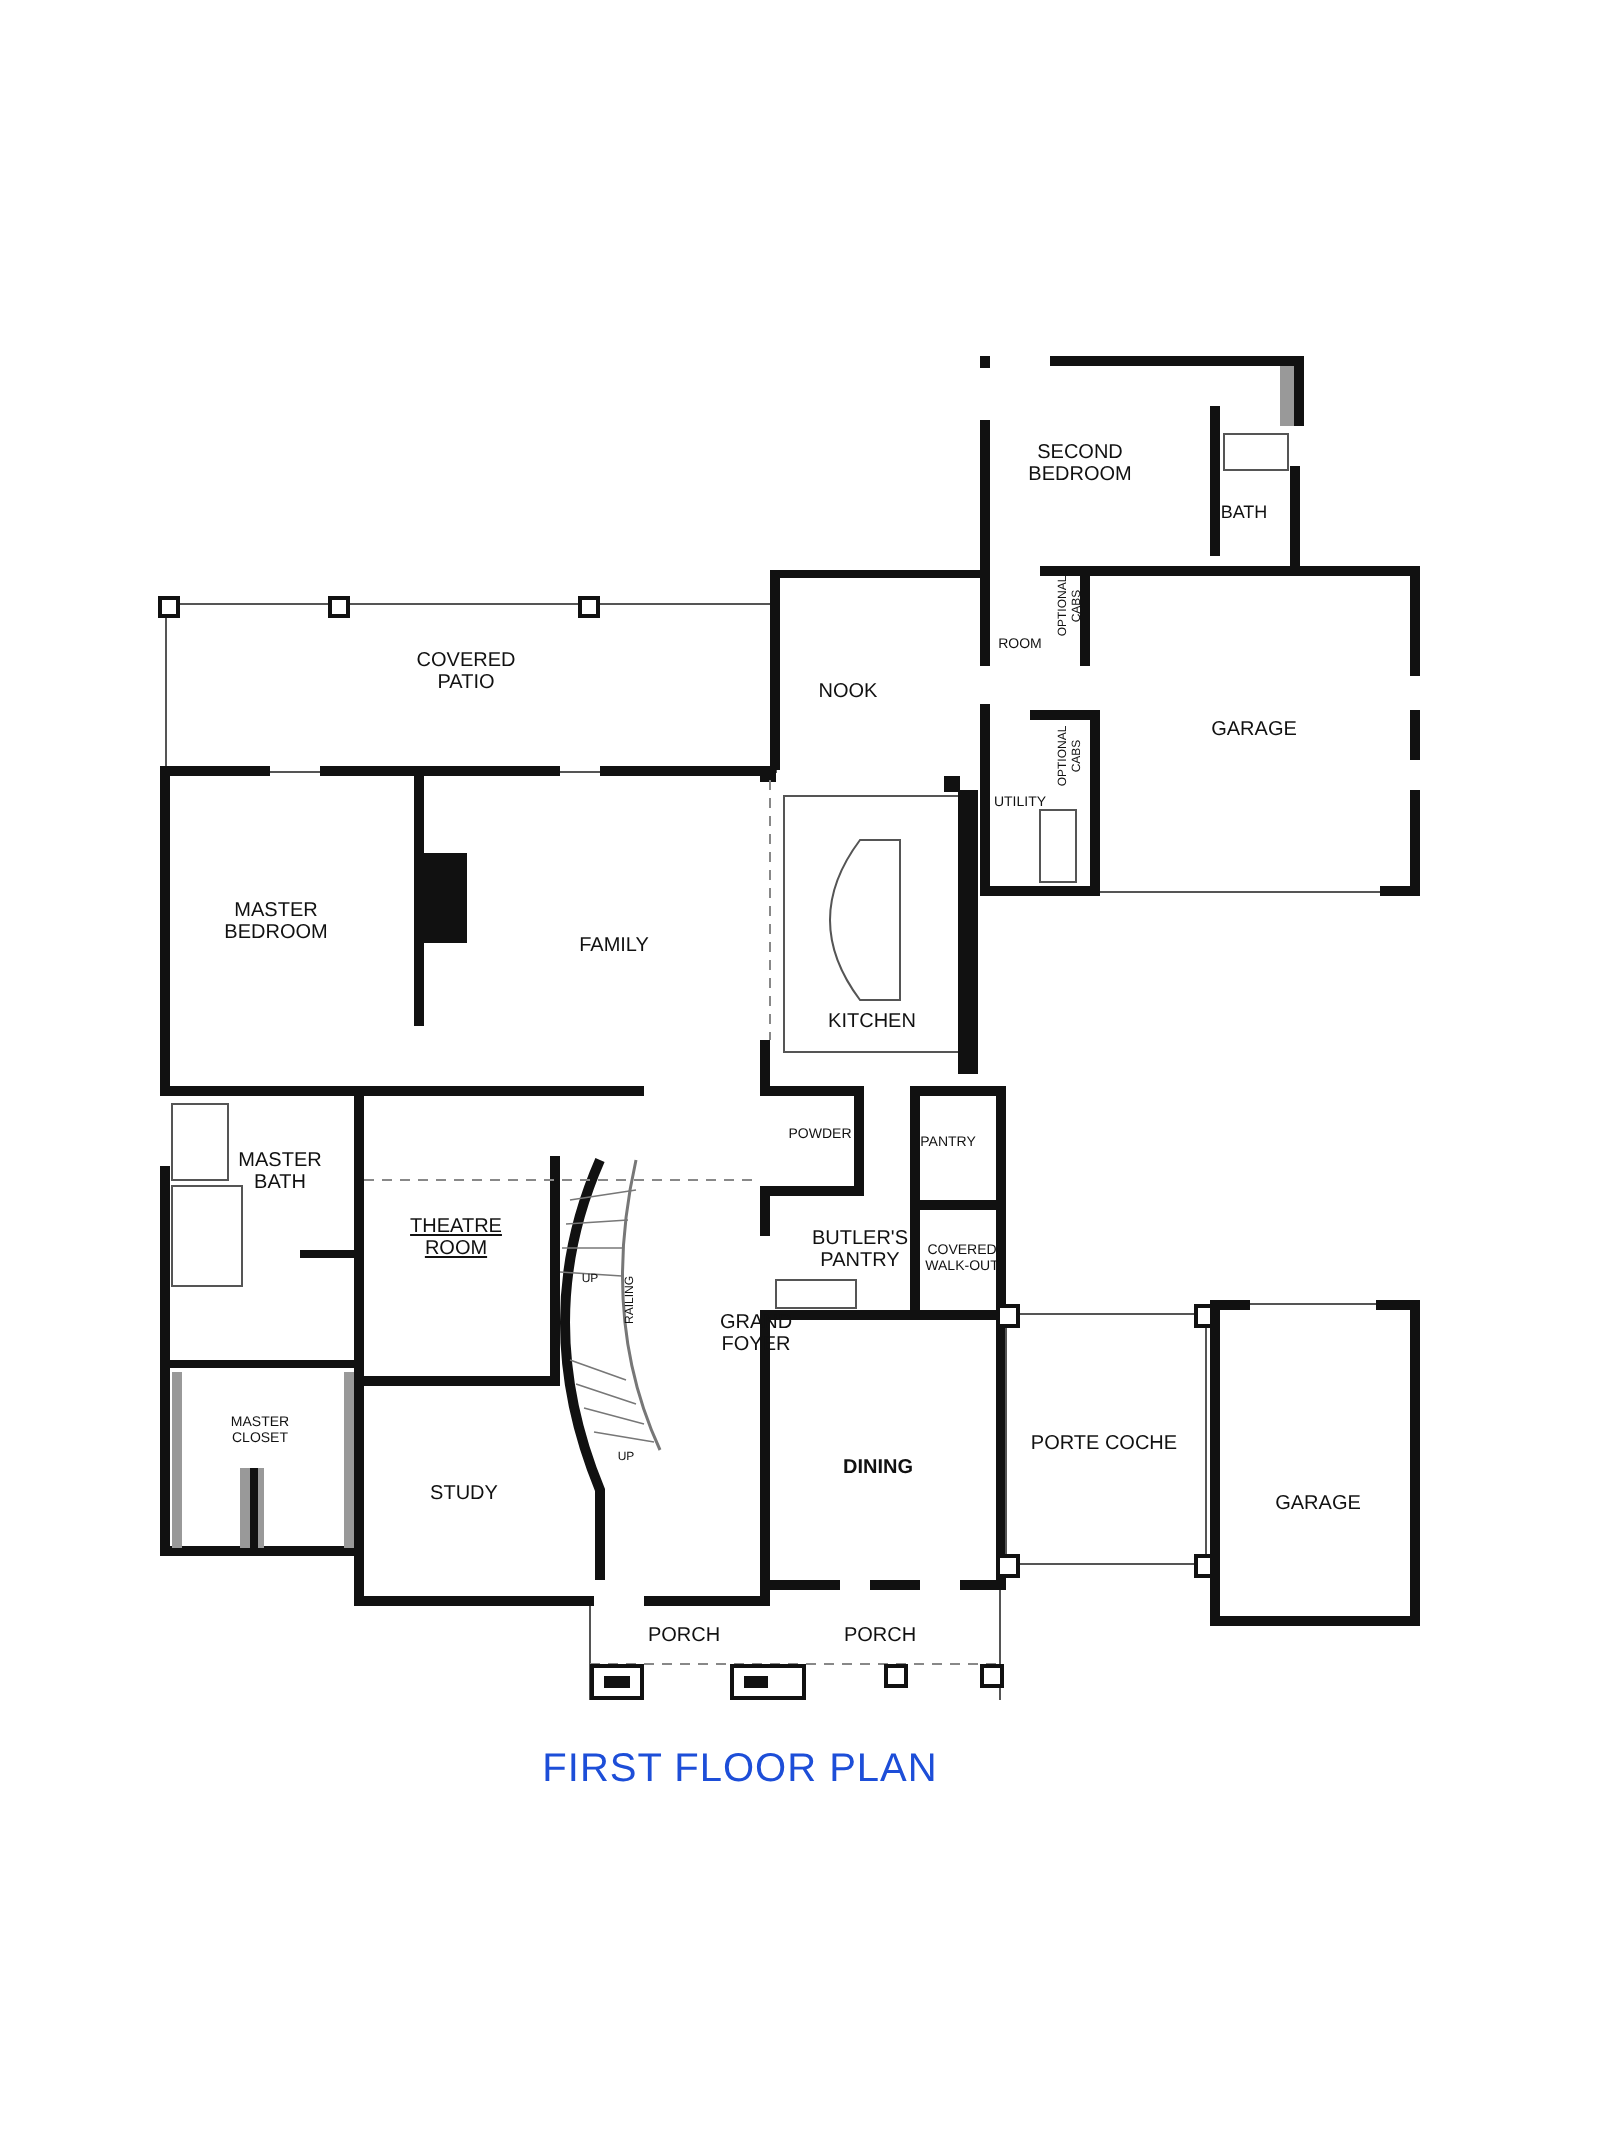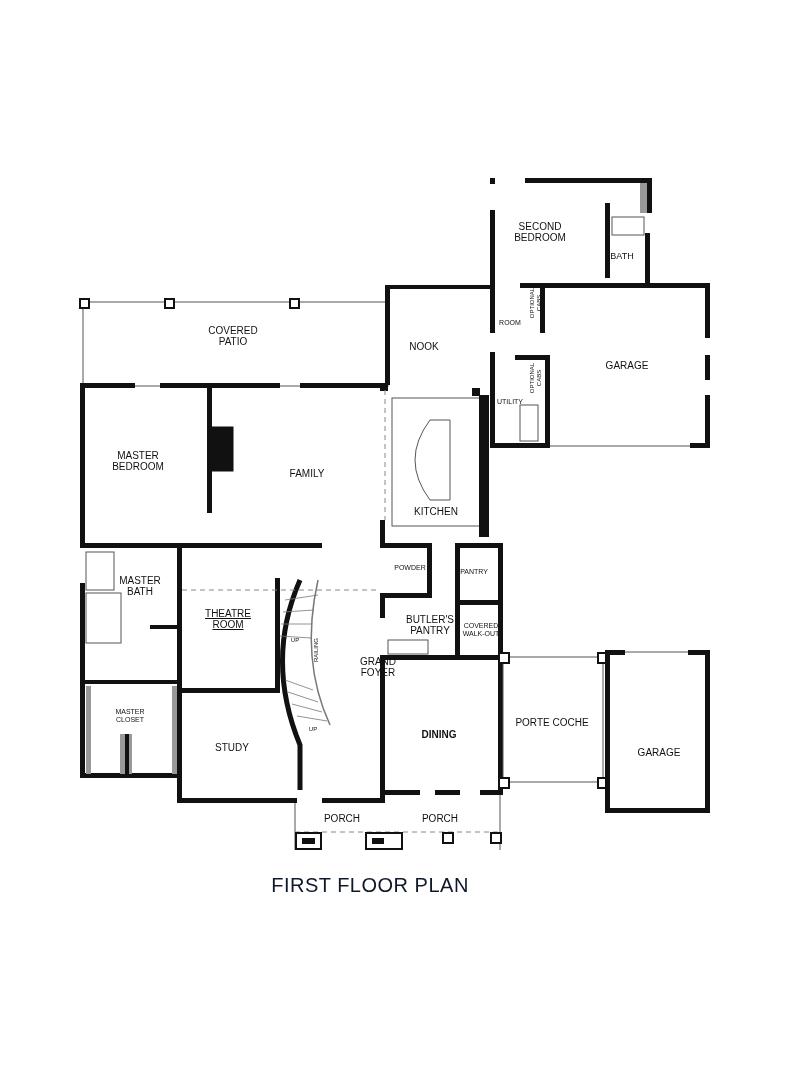--- a/index.html
+++ b/index.html
@@ -4,21 +4,21 @@
 <style>
   html, body { margin:0; padding:0; background:#ffffff; }
   body { width:800px; height:1067px; position:relative; overflow:hidden; font-family:"Liberation Sans", sans-serif; }
   svg.plan { position:absolute; left:0; top:0; }
   .w { fill:#111; }
   .thin { stroke:#555; stroke-width:1; fill:none; }
   .dash { stroke:#888; stroke-width:1; fill:none; stroke-dasharray:5 4; }
   .lbl { position:absolute; font-size:10px; color:#111; text-align:center; line-height:11px; text-transform:uppercase; white-space:pre-line; transform:translate(-50%,-50%); }
   .sm { font-size:7px; line-height:8px; }
   .vert { transform:translate(-50%,-50%) rotate(-90deg); font-size:6px; line-height:7px; }
-  .title { position:absolute; left:370px; top:885px; transform:translate(-50%,-50%); font-size:20px; color:#0f172a; letter-spacing:0.5px; }
+  .title { position:absolute; left:370px; top:885px; transform:translate(-50%,-50%); font-size:20px; color:#1d4ed8; letter-spacing:0.5px; }
 </style>
 </head>
 <body>
 
 <svg class="plan" width="800" height="1067" viewBox="0 0 800 1067">
 
   <rect class="thin" x="83" y="302" width="305" height="84"></rect>
   <g>
     <rect x="80" y="299" width="9" height="9" fill="#fff" stroke="#111" stroke-width="2"></rect>
     <rect x="165" y="299" width="9" height="9" fill="#fff" stroke="#111" stroke-width="2"></rect>

